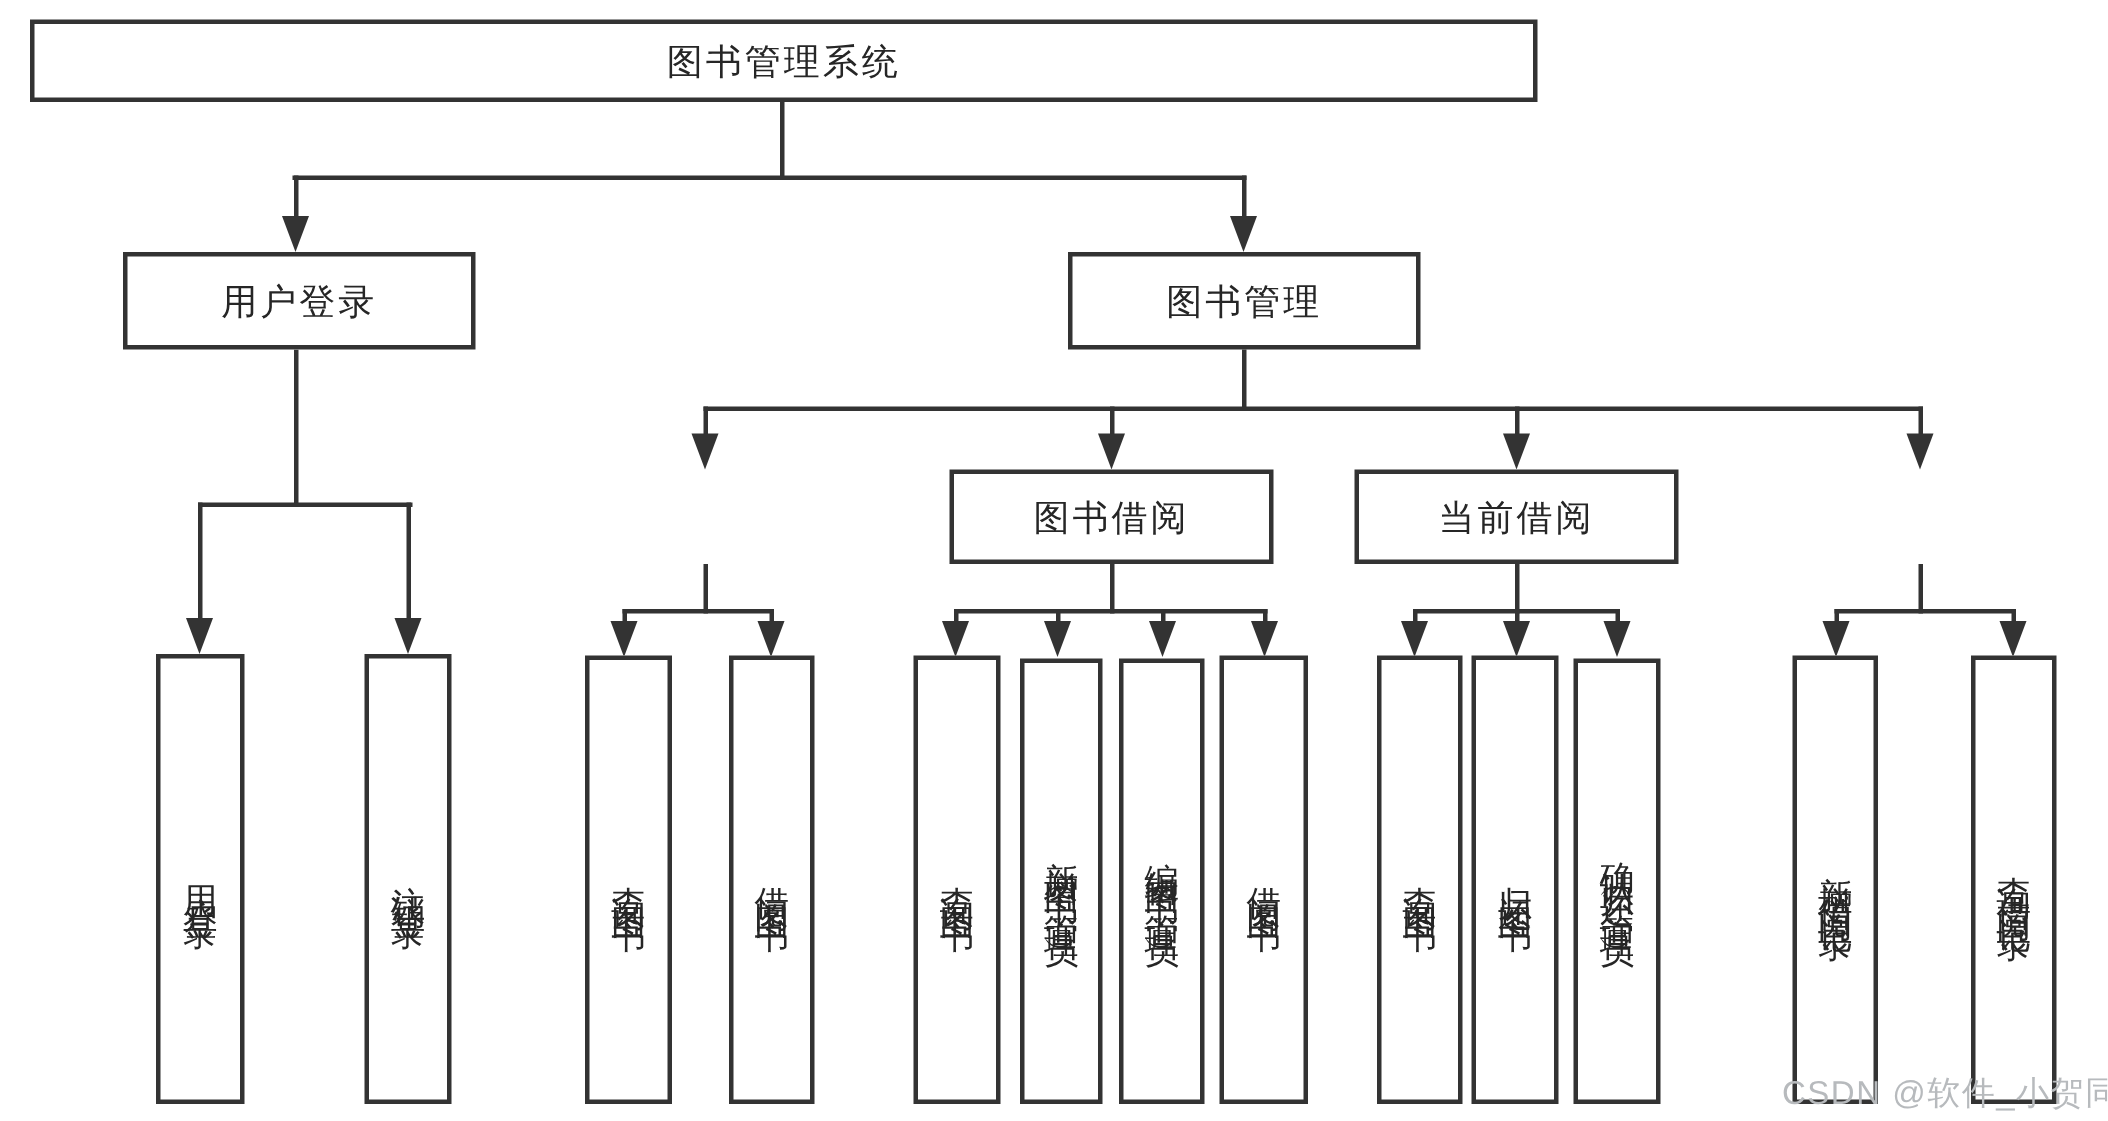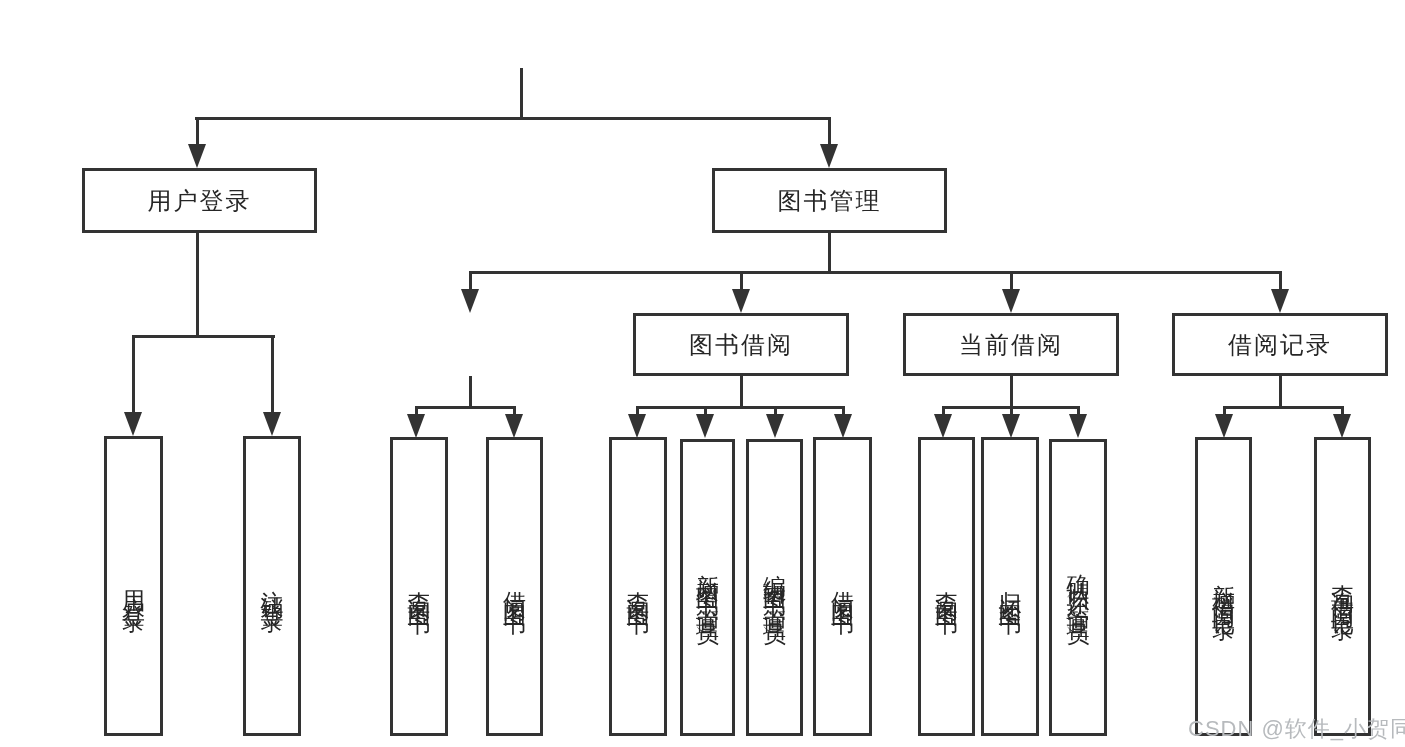--- a/index.html
+++ b/index.html
@@ -114,36 +114,36 @@
   <div class="vline" style="left:1076.5px;top:406px;height:10px;"></div>
   <div class="arrowhead" style="left:1069px;top:414px;"></div>
 
   <div class="vline" style="left:1278.5px;top:376px;height:33px;"></div>
   <div class="hline" style="left:1222.5px;top:406px;width:121px;"></div>
   <div class="vline" style="left:1222.5px;top:406px;height:10px;"></div>
   <div class="arrowhead" style="left:1215px;top:414px;"></div>
   <div class="vline" style="left:1340.5px;top:406px;height:10px;"></div>
   <div class="arrowhead" style="left:1333px;top:414px;"></div>
 
+  <div class="box" style="left:20px;top:13px;width:1005px;height:55px;">
+    <span>图书管理系统</span>
+  </div>
 
   <div class="box" style="left:82px;top:168px;width:235px;height:65px;">
     <span>用户登录</span>
   </div>
   <div class="box" style="left:712px;top:168px;width:235px;height:65px;">
     <span>图书管理</span>
   </div>
 
   <div class="box" style="left:903px;top:313px;width:216px;height:63px;">
     <span>当前借阅</span>
   </div>
   <div class="box" style="left:633px;top:313px;width:216px;height:63px;">
     <span>图书借阅</span>
-  </div>
-  <div class="box" style="left:1172px;top:313px;width:216px;height:63px;">
-    <span>借阅记录</span>
   </div>
 
   <div class="leaf" style="left:104px;top:436px;width:59px;height:300px;">
     <span class="vtext">用户登录</span>
   </div>
   <div class="leaf" style="left:243px;top:436px;width:58px;height:300px;">
     <span class="vtext">注销登录</span>
   </div>
 
   <div class="leaf" style="left:390px;top:437px;width:58px;height:299px;">

